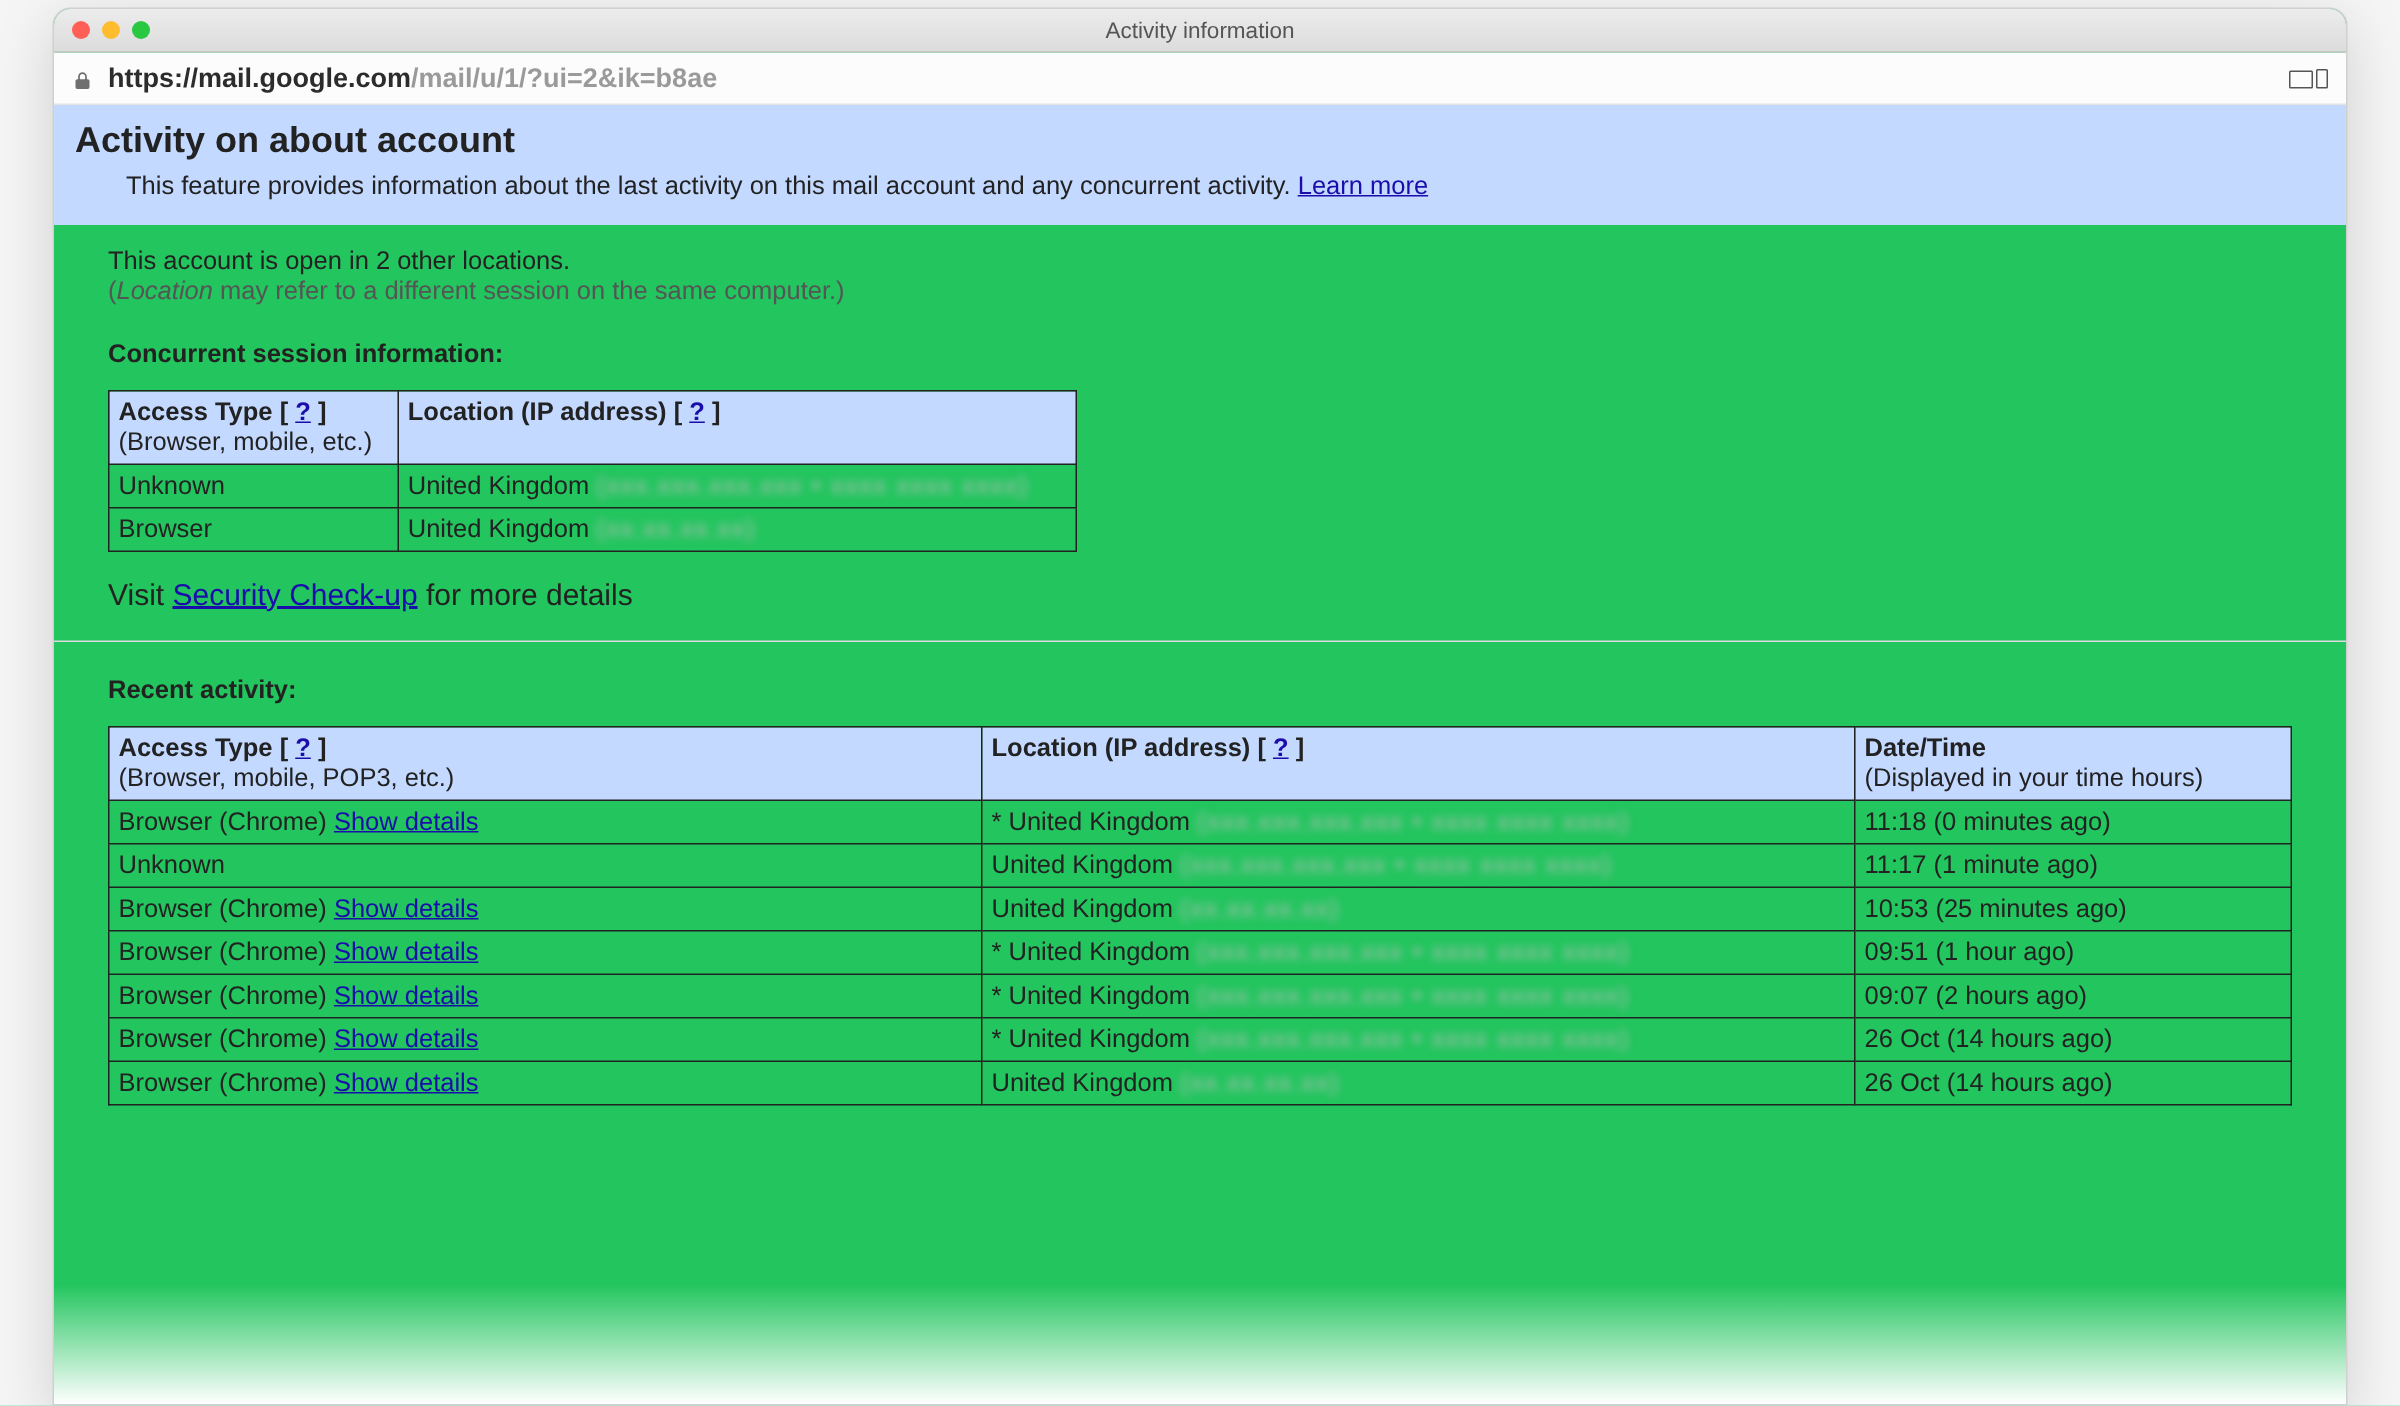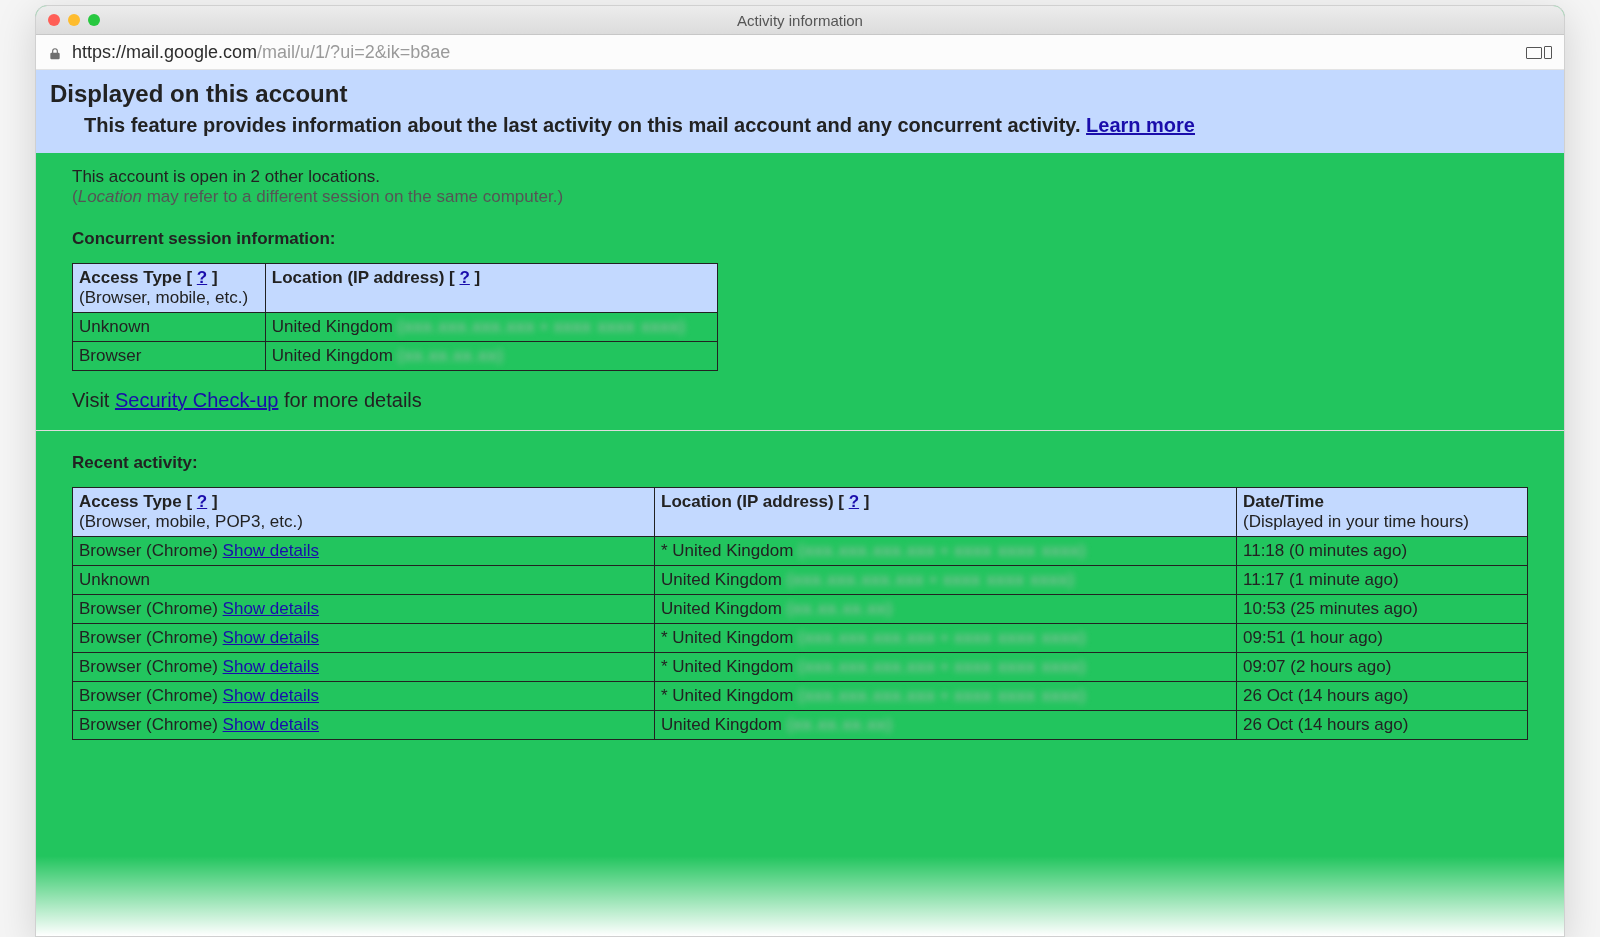--- a/index.html
+++ b/index.html
@@ -5,31 +5,31 @@
   html,body{margin:0;padding:0;font-family:Arial,Helvetica,sans-serif;font-size:16px;color:#222;background:#f5f5f5;}
   .stage{width:1600px;height:937px;margin:0 auto;position:relative;overflow:hidden;}
   .window{position:absolute;left:35px;right:35px;top:5px;bottom:0;background:#22c55e;border-radius:12px 12px 0 0;box-shadow:0 10px 40px rgba(0,0,0,.15);overflow:hidden;border:1px solid #d0d0d0;}
   .titlebar{height:28px;background:linear-gradient(#ececec,#dcdcdc);border-bottom:1px solid #c7c7c7;display:flex;align-items:center;position:relative;}
   .traffic{display:flex;gap:8px;margin-left:12px;align-items:center;}
   .dot{width:12px;height:12px;border-radius:50%;}
   .dot.r{background:#ff5f57;}
   .dot.y{background:#febc2e;}
   .dot.g{background:#28c840;}
   .titlebar .title{position:absolute;left:0;right:0;text-align:center;font-size:15px;color:#555;pointer-events:none;}
-  .addrbar{height:34px;background:#fcfcfc;border-bottom:1px solid #e3e3e3;display:flex;align-items:center;padding:0 12px;color:#6f6f6f;font-size:18px;justify-content:space-between;}
+  .addrbar{height:34px;background:#fcfcfc;border-bottom:1px solid #e3e3e3;display:flex;align-items:center;padding:0 12px;color:#6f6f6f;font-size:18px;justify-content:space-between;font-weight:bold;}
   .addrbar .left{display:flex;align-items:center;gap:10px;}
   .addrbar .url .dark{color:#2c2c2c;}
   .addrbar .url .light{color:#9a9a9a;}
   .lock{width:14px;height:14px;display:inline-block;}
   .devices-icon{display:inline-flex;align-items:flex-end;gap:2px;}
   .devices-icon .scr{width:14px;height:10px;border:1.5px solid #555;border-radius:1px;}
   .devices-icon .ph{width:6px;height:11px;border:1.5px solid #555;border-radius:1px;background:#fcfcfc;}
   .banner{background:#c3d9ff;padding:10px 14px 16px 14px;}
   .banner h1{margin:0 0 6px 0;font-size:24px;}
-  .banner p{margin:0 0 0 34px;font-size:20px;color:#222;font-weight:bold;}
+  .banner p{margin:0 0 0 34px;font-size:17px;color:#222;}
   a.link{color:#1a0dab;text-decoration:underline;}
   .content{padding:14px 36px 0 36px;}
   .open-locations{font-size:17px;}
   .location-note{color:#555;font-size:17px;}
   .section-head{font-weight:bold;margin:22px 0 14px 0;font-size:17px;}
   hr.thin{border:0;border-top:1px solid #ddd;margin:18px -36px 0 -36px;}
   table{border-collapse:collapse;}
   table.sessions{width:646px;}
   table.recent{width:100%;}
   th,td{border:1px solid #222;padding:4px 6px;text-align:left;vertical-align:top;font-size:17px;}
@@ -66,21 +66,21 @@
           <span class="dark">https://mail.google.com</span><span class="light">/mail/u/1/?ui=2&amp;ik=b8ae</span>
         </span>
       </div>
       <span class="devices-icon">
         <span class="scr"></span>
           <span class="ph"></span>
       </span>
     </div>
 
     <div class="banner">
-      <h1>Displayed on this account</h1>
+      <h1>Activity on about account</h1>
       <p>
         <span>This feature provides information about the last activity on this mail account and any concurrent activity. </span><a href="#" class="link">Learn more</a>
       </p>
     </div>
 
     <div class="content">
 
       <div class="open-locations">This account is open in 2 other locations.</div>
       <div class="location-note">
         <span>(</span><i>Location</i><span> may refer to a different session on the same computer.)</span>

